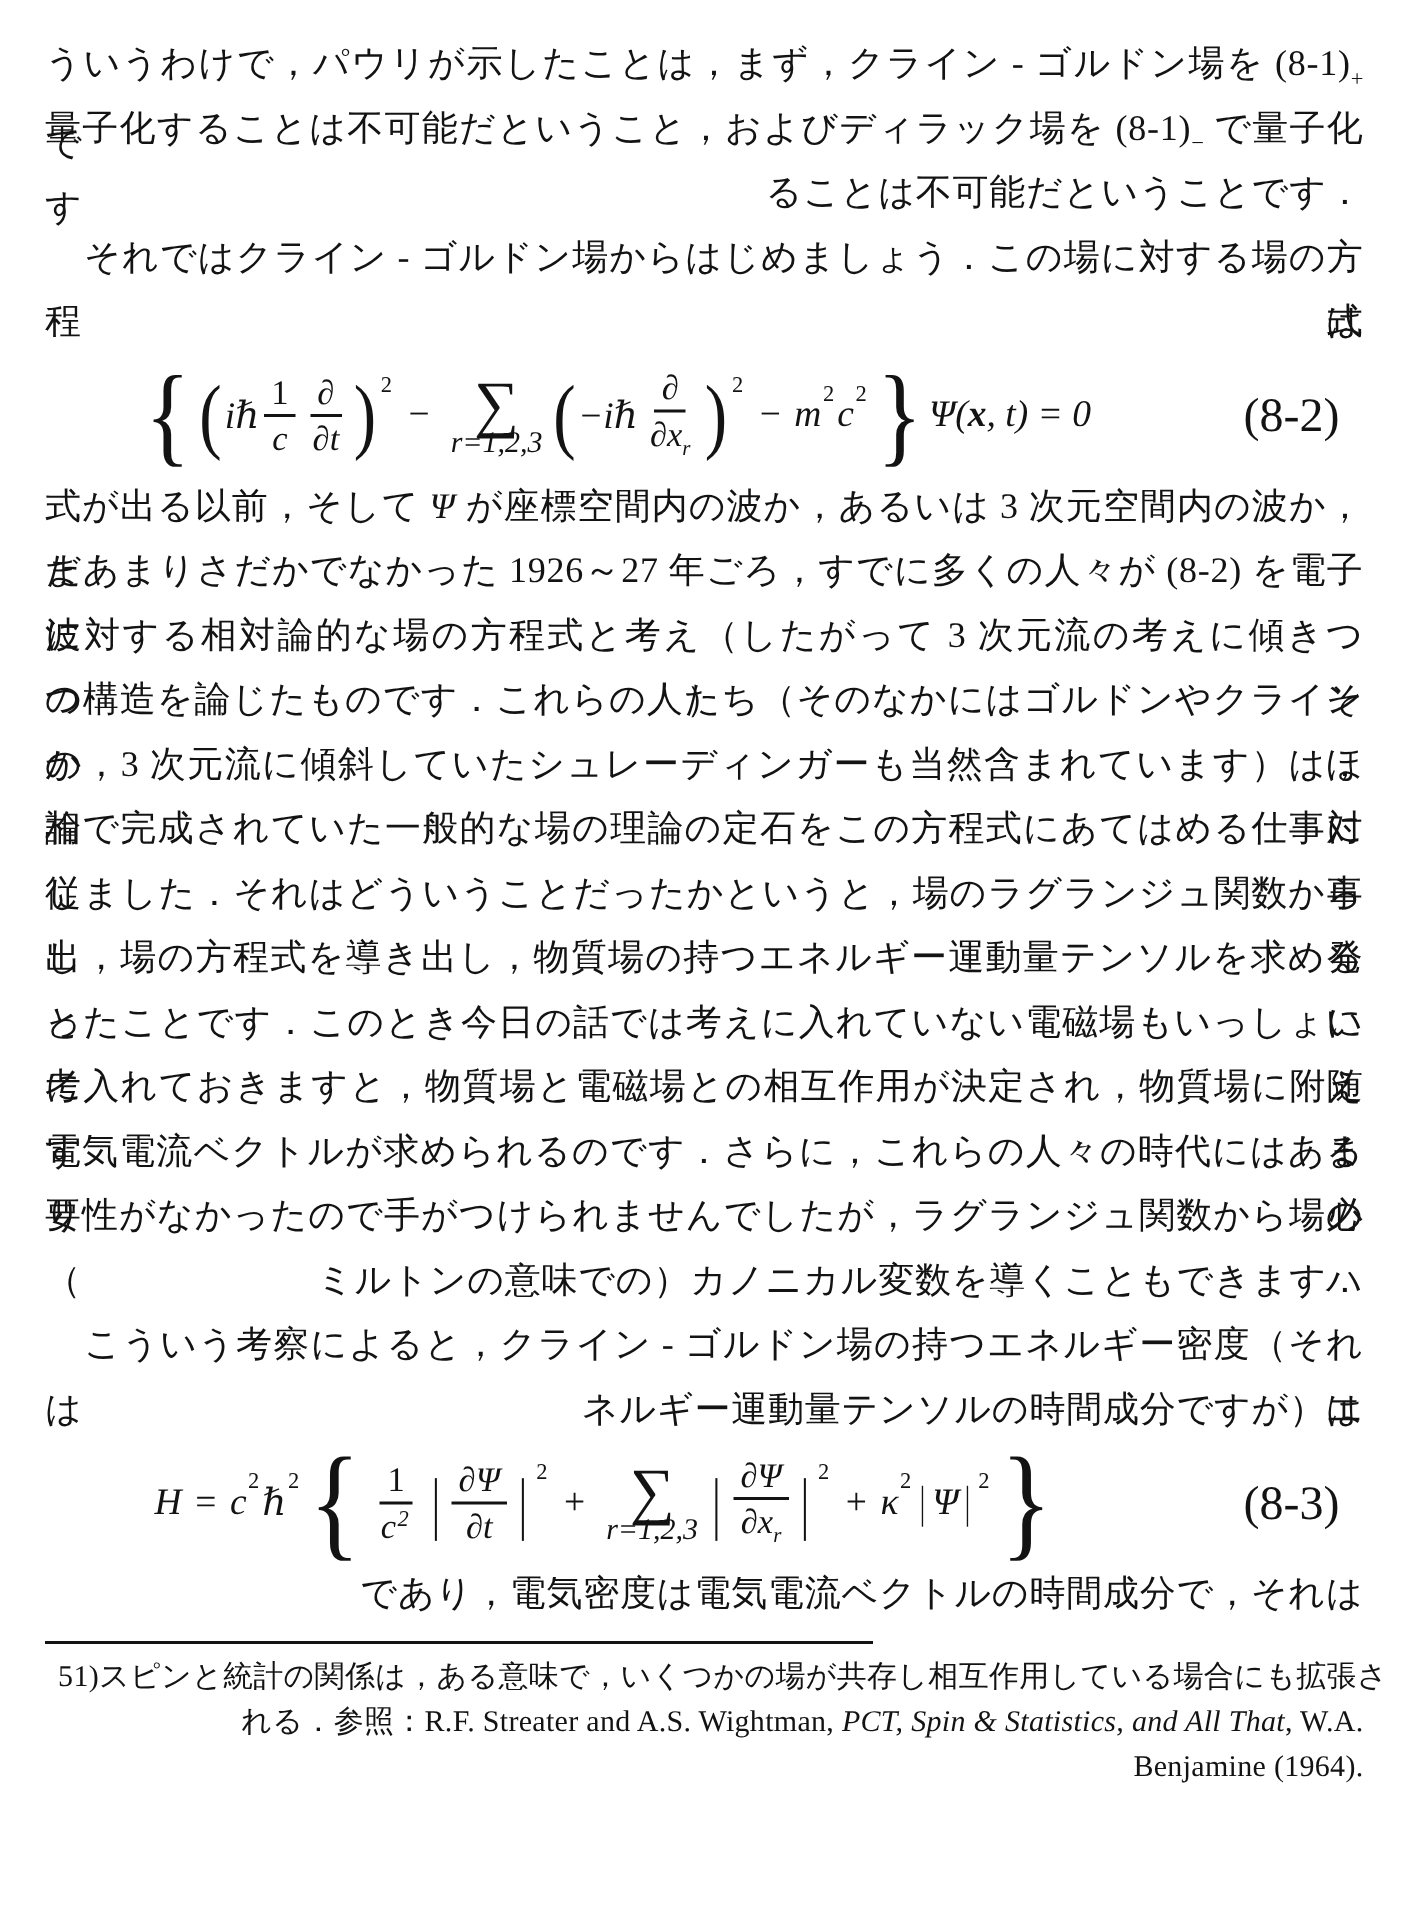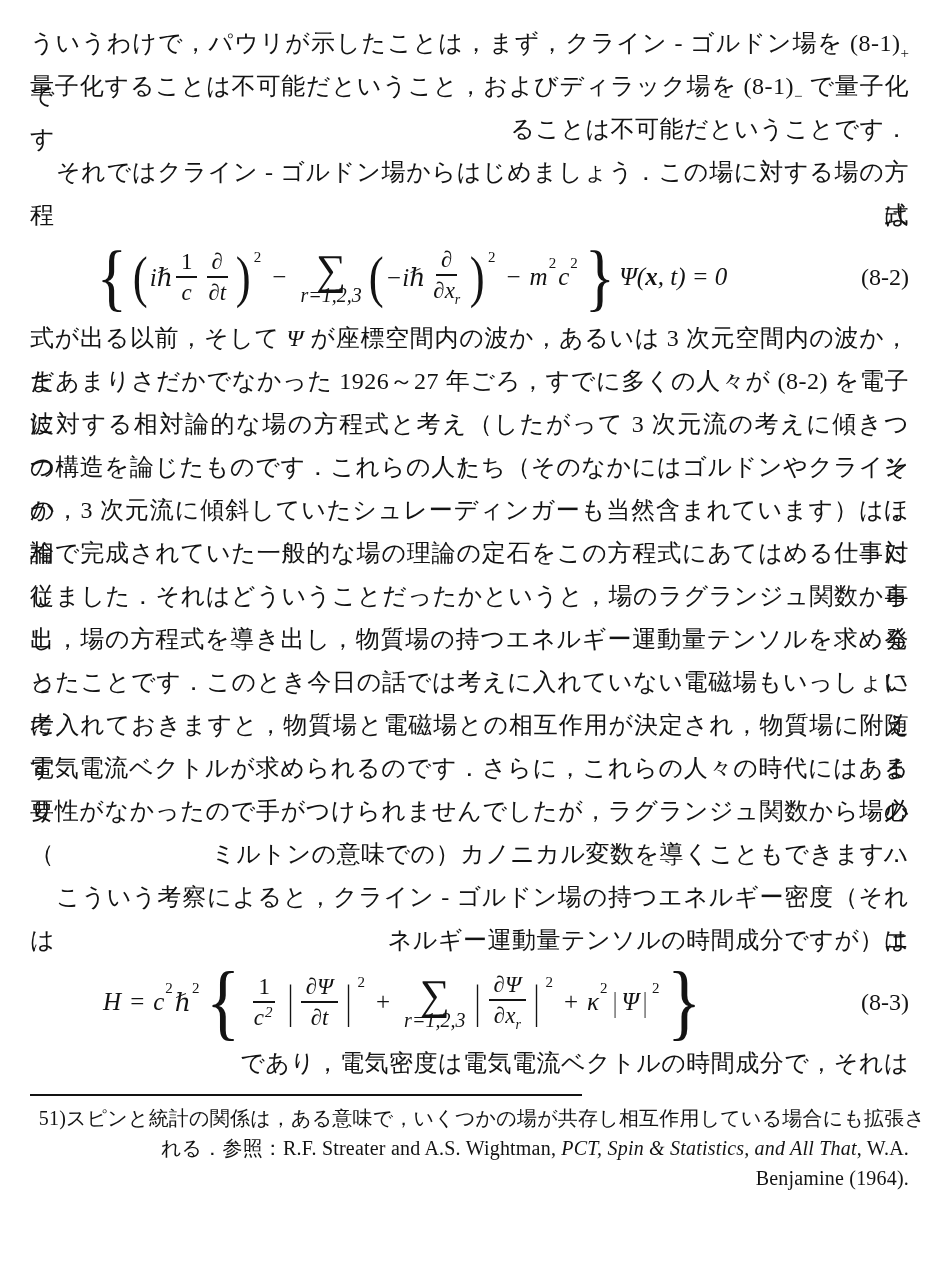--- a/index.html
+++ b/index.html
@@ -34,21 +34,21 @@
   .bigp{font-size:56px;font-weight:300;line-height:0;transform:scaleX(0.8);}
   .brace{font-size:74px;font-weight:300;line-height:0;transform:scaleX(0.85);margin:0 2px;}
   .brace.tall{font-size:84px;}
   .sum{display:inline-flex;flex-direction:column;align-items:center;margin:0 5px;line-height:1;}
   .sum .sigma{font-size:42px;line-height:36px;}
   .sum .ssub{font-size:20px;line-height:15px;font-style:italic;letter-spacing:0;}
   .exp{position:relative;top:-14px;font-size:15px;margin:0 2px 0 1px;}
   .exp.hi{top:-20px;}
   .op{margin:0 9px;}
   .bar{font-size:46px;line-height:0;font-weight:200;margin:0 3px;transform:scaleX(0.6);}
-  .eq-label{position:absolute;right:0;top:50%;transform:translateY(-50%);font-size:24px;}
+  .eq-label{position:absolute;right:16px;top:50%;transform:translateY(-50%);font-size:32px;}
 
   
   .fn-rule{width:552px;height:2px;background:#131313;margin:9px 0 7px 0;}
   .fn{font-size:20px;text-align:right;}
   .fn-line{line-height:30px;white-space:nowrap;letter-spacing:0.2px;}
   .fn-marker{display:inline-block;width:36px;}
   .fn-indent{padding-left:36px;}
 </style>
 </head>
 <body>

